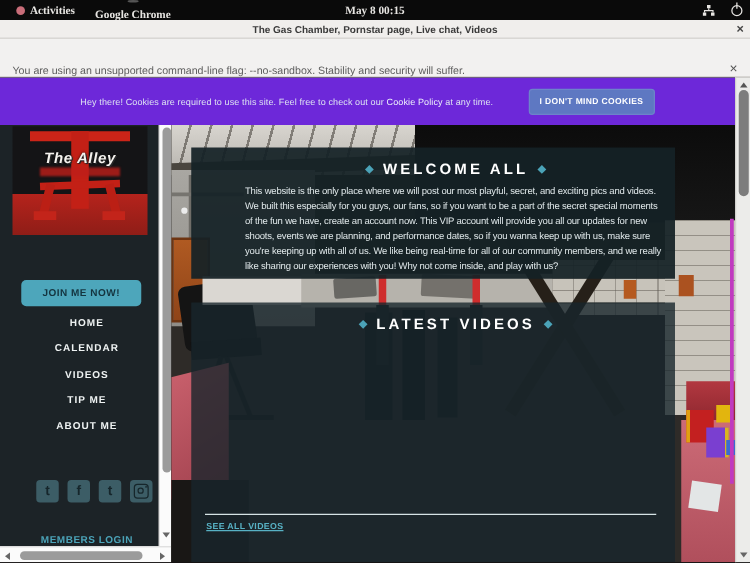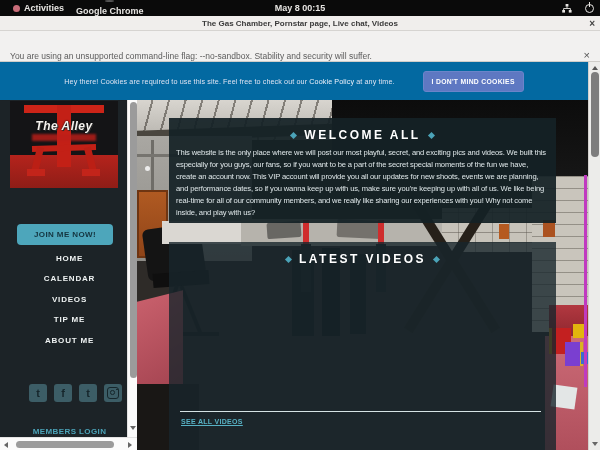--- a/index.html
+++ b/index.html
@@ -1,21 +1,21 @@
 <!DOCTYPE html>
 <html><head>
 <meta charset="utf-8">
 <style>
   * { margin:0; padding:0; box-sizing:border-box; }
   html,body { background:#000; }
   body { font-family:"Liberation Sans", sans-serif; }
   .screen { position:relative; width:600px; height:450px; overflow:hidden; background:#2e2b28; }
 
   
-  .topbar { position:absolute; left:0; top:0; width:600px; height:16px; background:#0a0a0a; color:#e7e5e2; }
+  .topbar { position:absolute; left:0; top:0; width:600px; height:16px; background:#0a0a0a; color:#e7e5e2;font-family:Liberation Serif, serif; }
   .tb-item { position:absolute; top:0; height:16px; display:flex; align-items:center; gap:4px; font-size:9px; font-weight:700; }
   .act { left:13px; }
   .act-dot { width:7px; height:7px; border-radius:50%; background:#c96d79; }
   .chrome { left:76px;flex-direction:column; }
   .chrome-ico { width:9px; height:9px; border-radius:50%; background:radial-gradient(circle at 50% 50%, #d8d8d8 0 2px, #6f6f6f 2px 3px, #aaa 3px 5px); border:1px solid #555; }
   .clock { position:absolute; left:0; top:0; width:600px; height:16px; display:flex; align-items:center; justify-content:center; font-size:9px; font-weight:700; }
   .sysicons { position:absolute; right:6px; top:0; height:16px; display:flex; align-items:center; gap:13px; }
   .net-ico svg, .pwr-ico { display:block; }
   .pwr-ico { width:9px; height:9px; border:1.4px solid #e7e5e2; border-radius:50%; position:relative; }
   .pwr-ico:before { content:""; position:absolute; left:2.6px; top:-3px; width:1.6px; height:5px; background:#e7e5e2; }
@@ -25,21 +25,21 @@
   .titlebar .close { position:absolute; right:5px; top:0; height:15px; display:flex; align-items:center; font-size:10px; font-weight:700; color:#444; cursor:default; }
 
   
   .warnbar { position:absolute; left:0; top:31px; width:600px; height:31px; background:#f2f1f0; border-bottom:1px solid #cfcdc9; color:#5c5c5c; display:flex; align-items:flex-end; font-size:8.5px; }
   .warnbar .msg { margin-left:10px; }
   .warnbar .close { position:absolute; right:10px; font-size:11px; color:#555; }
 
   
   .page { position:absolute; left:0; top:62px; width:588px; height:388px; overflow:hidden; background:#2e2b28; }
 
-  .cookiebar { position:absolute; left:0; top:0; width:588px; height:38px; background:#0369a1; display:flex; align-items:center; justify-content:center; gap:28px; }
+  .cookiebar { position:absolute; left:0; top:0; width:588px; height:38px; background:#6d28d9; display:flex; align-items:center; justify-content:center; gap:28px; }
   .cookiebar .msg { font-size:7.2px; color:#dde3f2; letter-spacing:0.1px; }
   .cookiebar .policy { color:#eef2fb; }
   .cookie-btn { background:#5e78c2; border:1px solid #6c84c9; border-radius:3px; color:#fff; font-size:6.8px; font-weight:700; letter-spacing:0.3px; padding:6px 8px; }
 
   .content { position:absolute; left:0; top:38px; width:588px; height:350px; }
 
   
   .sidebar { position:absolute; left:0; top:0; width:127px; height:337px; background:#1c2327; overflow:hidden; }
   .sb-inner { position:absolute; left:0; top:0; width:139px; }
   .logo { position:absolute; left:10px; top:1px; width:108px; height:87px; background:linear-gradient(#141416 0 62%, #b5231c 62%, #8f1d17 100%); overflow:hidden;padding-left:46px; }
@@ -116,21 +116,21 @@
   .bench { left:412px; top:205px; width:39px; height:34px; background:linear-gradient(#b23840,#8c262e); }
   .pinkr { left:408px; top:236px; width:43px; height:114px; background:linear-gradient(#cc6b77,#b04f5c); }
   .gift-red { left:412px; top:228px; width:22px; height:26px; background:#c32020; border-left:3px solid #e0a012; }
   .gift-yellow { left:436px; top:224px; width:13px; height:14px; background:#e2b50e; }
   .gift-purple { left:428px; top:242px; width:18px; height:24px; background:#7a3fd0; border-right:3px solid #d9b421; }
   .gift-blue { left:444px; top:252px; width:8px; height:12px; background:#3b6bd0; }
   .whitebox { left:415px; top:286px; width:24px; height:22px; background:#e3e6e6; transform:rotate(8deg); }
   .magenta { left:447px; top:75px; width:3px; height:212px; background:#c03ac0; }
 
   
-  .panel { position:absolute; left:32px; width:387px; }
+  .panel { position:absolute; left:16px; width:387px;padding-left:36px; }
   .panel-welcome { top:18px; height:105px; background:rgba(20,33,38,0.93); overflow:hidden; }
   .panel-videos { top:142px; height:208px; background:rgba(24,38,44,0.8); }
   .ptitle { margin-top:10px; display:flex; align-items:center; justify-content:center; color:#fff; font-size:12px; font-weight:700; letter-spacing:2.5px; }
   .diamond { width:5px; height:5px; background:#4ba3b8; transform:rotate(45deg); margin:0 8px; display:inline-block; }
   .pbody { margin:5px 7px 0 7px; color:#dfe7e9; font-size:7.6px; line-height:12.1px; letter-spacing:-0.15px; }
   .divider { position:absolute; left:11px; right:15px; top:169px; height:1px; background:rgba(235,248,250,0.9); }
   .see-all { position:absolute; left:12px; top:176px; color:#57b1c4; font-size:7px; font-weight:700; letter-spacing:0.3px; text-decoration:underline; }
 
   
   .main-scroll { position:absolute; left:588px; top:62px; width:12px; height:388px; background:#ececea; border-left:1px solid #d3d1ce; }

